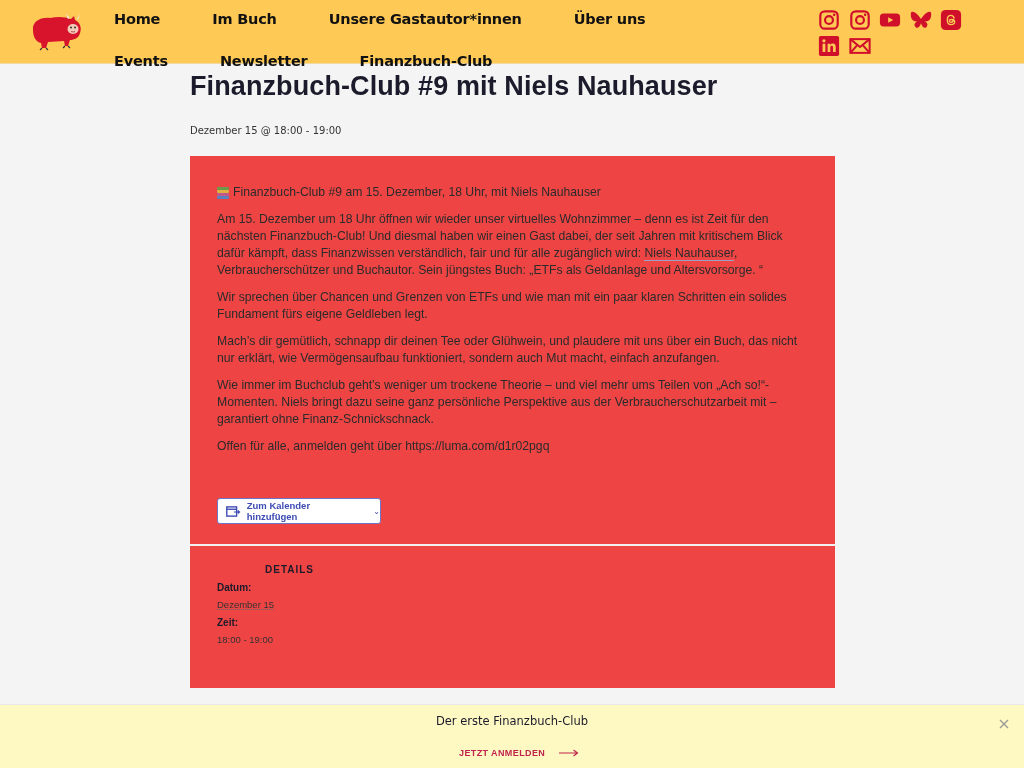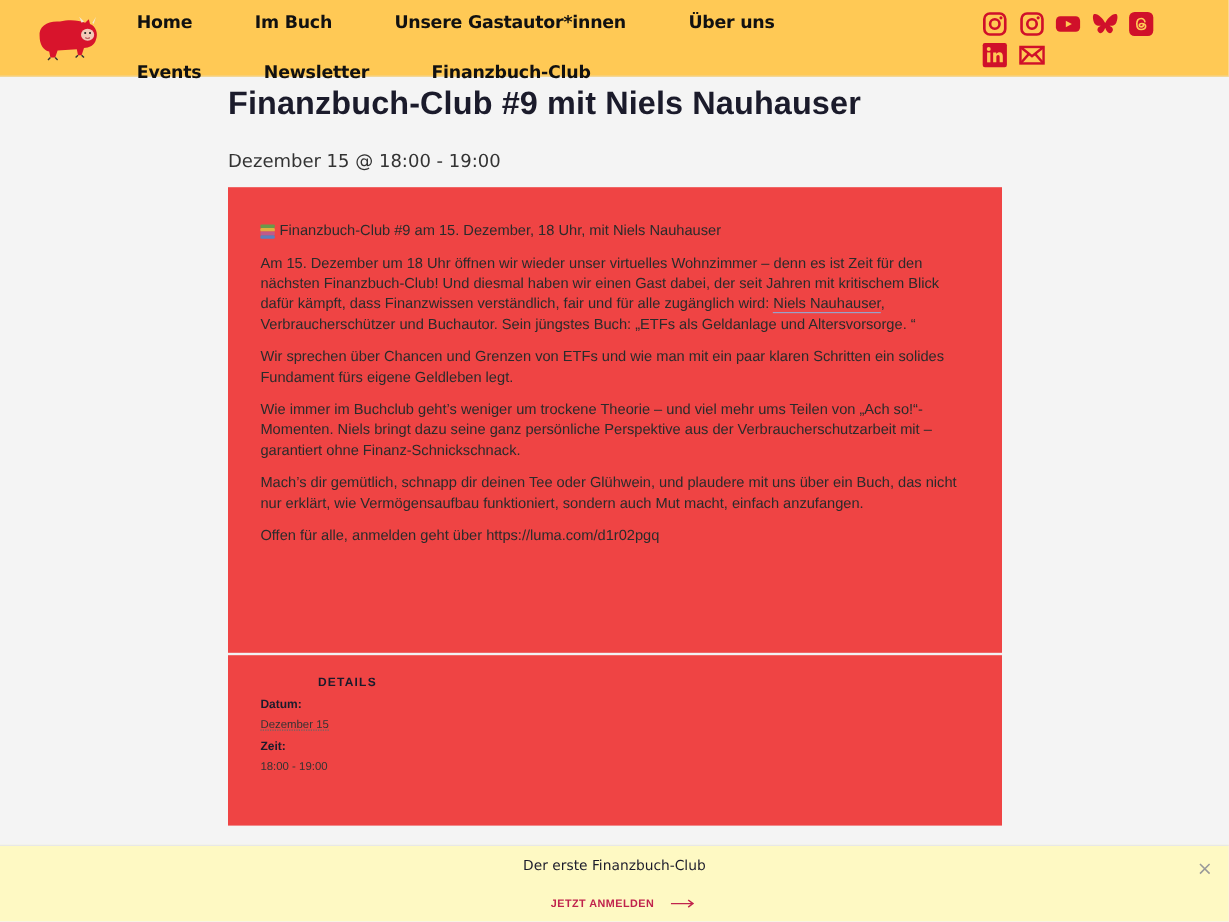--- a/index.html
+++ b/index.html
@@ -10,21 +10,21 @@
     .header { position: absolute; left: 0; top: 0; width: 1024px; height: 64px; background: #ffc955; border-bottom: 1px solid #f1d9a0; }
     .logo { position: absolute; left: 28px; top: 10px; width: 56px; height: 44px; }
     .nav { position: absolute; left: 114px; top: 10px; width: 620px; display: flex; flex-wrap: wrap; column-gap: 0; row-gap: 4px; gap: 23px; }
     .nav a { font-family: "DejaVu Sans", sans-serif; font-weight: bold; font-size: 14.5px; color: #111; text-decoration: none; line-height: 19px; margin-right: 29px; letter-spacing: -0.2px; cursor: pointer; }
     .social { position: absolute; left: 818px; top: 9px; width: 180px; display: flex; flex-wrap: wrap; row-gap: 4px; }
     .social .ico { width: 22px; height: 22px; margin-right: 8.5px; display: flex; align-items: center; justify-content: center; cursor: pointer; }
     .social svg { width: 22px; height: 22px; display: block; }
 
     
     .title { position: absolute; left: 190px; top: 71px; font-family: "Liberation Sans", sans-serif; font-weight: bold; font-size: 27px; color: #1b1b2b; letter-spacing: 0.1px; }
-    .date { position: absolute; left: 190px; top: 125px; font-family: "DejaVu Sans", sans-serif; font-size: 15px; color: #333; }
+    .date { position: absolute; left: 190px; top: 125px; font-family: "DejaVu Sans", sans-serif; font-size: 10px; color: #333; }
 
     .card { position: absolute; left: 190px; top: 156px; width: 645px; height: 532px; background: #ef4444; }
     .content { position: absolute; left: 27px; top: 28px; width: 594px; font-family: "Liberation Sans", sans-serif; font-size: 12.2px; color: #2b2b2b; line-height: 17px; }
     .content p { margin-bottom: 10px; }
     .content .lead { display: flex; align-items: center; }
     .books-icon { display: inline-block; width: 12px; height: 12px; margin-right: 4px; position: relative; }
     .books-icon span { position: absolute; left: 0; width: 12px; height: 3px; border-radius: 1px; }
     .content a { color: #2b2b2b; text-decoration: none; border-bottom: 1px solid #9aa0c8; }
 
     .cal-btn { position: absolute; left: 27px; top: 342px; width: 164px; height: 26px; border: 1px solid #6b76c8; border-radius: 3px; background: #fff; display: flex; align-items: center; padding-left: 8px; cursor: pointer; }
@@ -131,25 +131,34 @@
       <span class="books-icon">
         <span style="top:0;background:#6a9a4a;"></span>
         <span style="top:3px;background:#e0b040;"></span>
         <span style="top:6px;background:#c05a8a;"></span>
         <span style="top:9px;background:#5a80c0;"></span>
       </span>
       <span>Finanzbuch-Club #9 am 15. Dezember, 18 Uhr, mit Niels Nauhauser</span>
     </p>
     <p><span>Am 15. Dezember um 18 Uhr öffnen wir wieder unser virtuelles Wohnzimmer – denn es ist Zeit für den nächsten Finanzbuch-Club! Und diesmal haben wir einen Gast dabei, der seit Jahren mit kritischem Blick dafür kämpft, dass Finanzwissen verständlich, fair und für alle zugänglich wird: </span><a>Niels Nauhauser</a><span>, Verbraucherschützer und Buchautor. Sein jüngstes Buch: „ETFs als Geldanlage und Altersvorsorge. “</span></p>
     <p>Wir sprechen über Chancen und Grenzen von ETFs und wie man mit ein paar klaren Schritten ein solides Fundament fürs eigene Geldleben legt.</p>
+    <p>Mach’s dir gemütlich, schnapp dir deinen Tee oder Glühwein, und plaudere mit uns über ein Buch, das nicht nur erklärt, wie Vermögensaufbau funktioniert, sondern auch Mut macht, einfach anzufangen.</p>
     <p>Wie immer im Buchclub geht’s weniger um trockene Theorie – und viel mehr ums Teilen von „Ach so!“-Momenten. Niels bringt dazu seine ganz persönliche Perspektive aus der Verbraucherschutzarbeit mit – garantiert ohne Finanz-Schnickschnack.</p>
-    <p>Mach’s dir gemütlich, schnapp dir deinen Tee oder Glühwein, und plaudere mit uns über ein Buch, das nicht nur erklärt, wie Vermögensaufbau funktioniert, sondern auch Mut macht, einfach anzufangen.</p>
     <p>Offen für alle, anmelden geht über https://luma.com/d1r02pgq</p>
   </div>
 
+  <div class="cal-btn">
+    <svg width="15" height="11" viewBox="0 0 15 11">
+      <rect x="0.8" y="0.8" width="10" height="9.4" fill="none" stroke="#3d4bb4" stroke-width="1.4"></rect>
+      <line x1="0.8" y1="3.2" x2="10.8" y2="3.2" stroke="#3d4bb4" stroke-width="1.4"></line>
+      <path d="M8 6 H13.5 M12 4.5 L13.8 6 L12 7.5" fill="none" stroke="#3d4bb4" stroke-width="1.2"></path>
+    </svg>
+    <span class="lbl">Zum Kalender hinzufügen</span>
+    <span class="chev">⌄</span>
+  </div>
 
   <div class="divider"></div>
 
   <section class="details">
     <div class="h">DETAILS</div>
     <div class="k">Datum:</div>
     <div class="v abbr">Dezember 15</div>
     <div class="k">Zeit:</div>
     <div class="v">18:00 - 19:00</div>
   </section>

